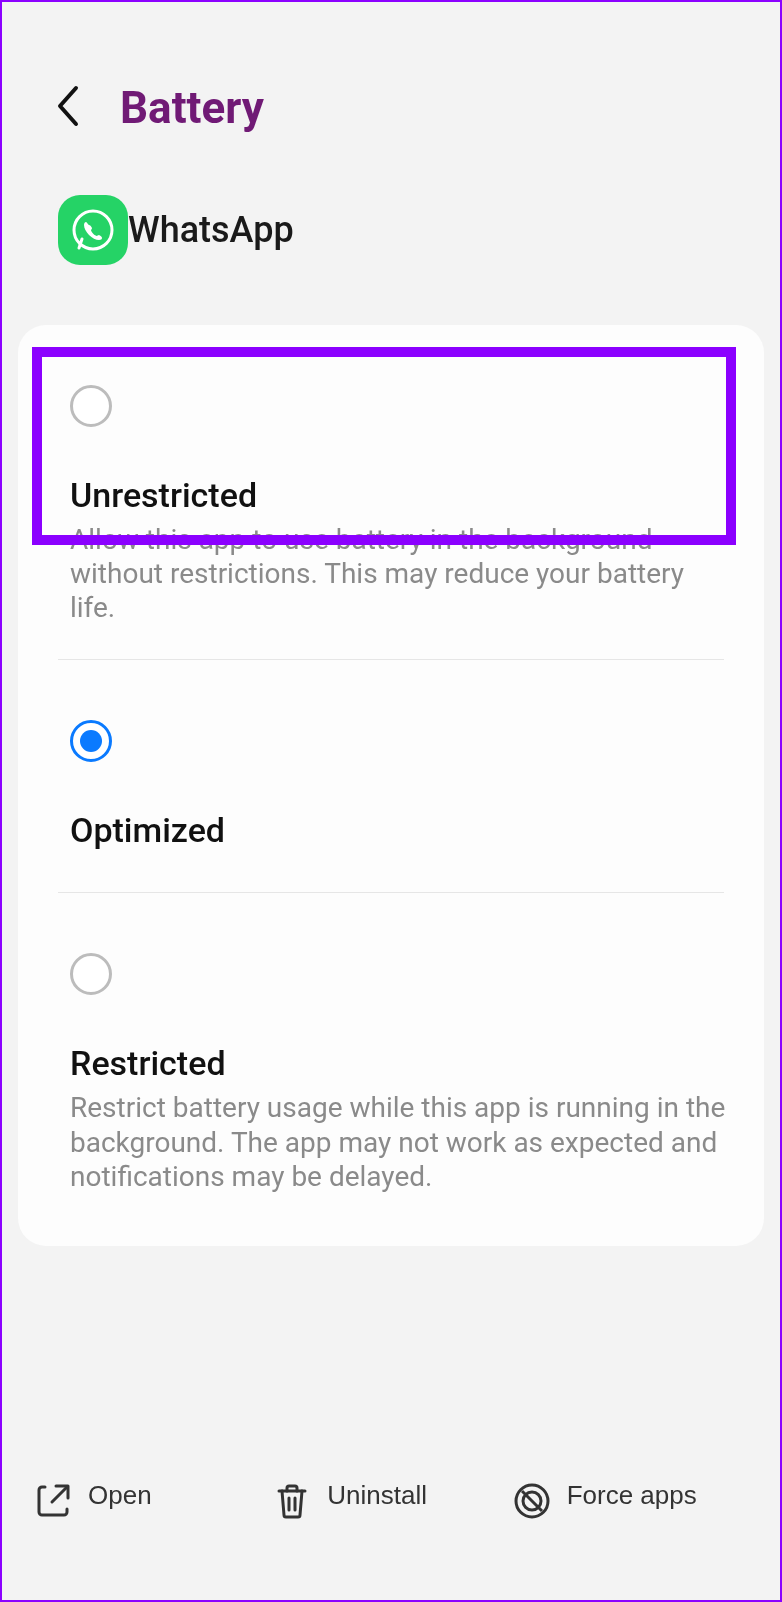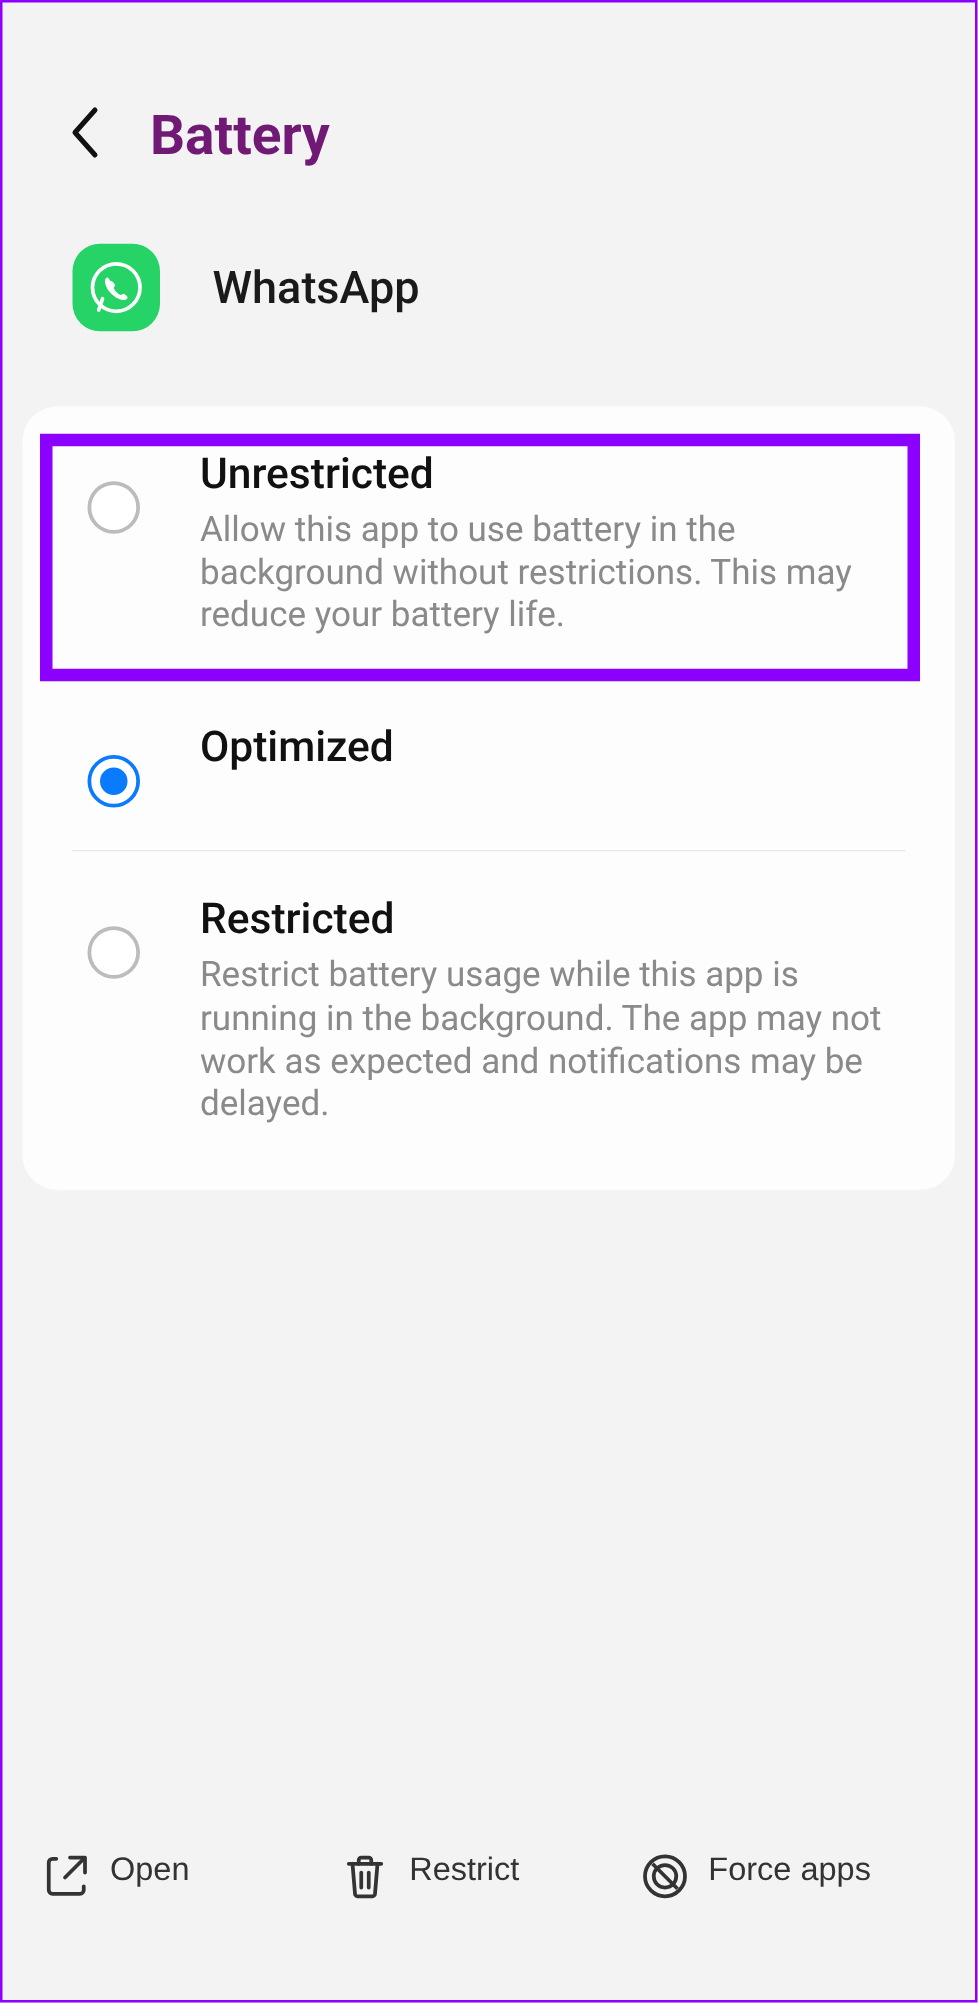--- a/index.html
+++ b/index.html
@@ -25,21 +25,20 @@
   }
   .page-title {
     font-size: 44px;
     font-weight: 700;
     color: #701a75;
   }
   .app-row {
     display: flex;
     align-items: center;
     padding: 30px 56px 60px 56px;
-    gap: 42px;
     text-align: center;
   }
   .app-icon {
     width: 70px;
     height: 70px;
     border-radius: 22px;
     background: #25D366;
     display: flex;
     align-items: center;
     justify-content: center;
@@ -55,20 +54,21 @@
     margin: 0 16px;
     padding-bottom: 18px;
     position: relative;
   }
   .option {
     display: flex;
     align-items: flex-start;
     padding: 34px 38px 34px 52px;
     gap: 48px;
     cursor: pointer;
+    flex-direction: column;
   }
   .radio {
     width: 42px;
     height: 42px;
     min-width: 42px;
     border-radius: 50%;
     border: 3px solid #bcbcbc;
     background: #fff;
     margin-top: 26px;
     position: relative;
@@ -198,21 +198,21 @@
     </svg>
     <span class="bar-label">Open</span>
   </button>
   <button class="bar-btn">
     <svg width="42" height="42" viewBox="0 0 42 42">
       <path d="M8 11h26" stroke="#333" stroke-width="3" stroke-linecap="round"></path>
       <path d="M16 11V8a2 2 0 0 1 2-2h6a2 2 0 0 1 2 2v3" fill="none" stroke="#333" stroke-width="3" stroke-linecap="round"></path>
       <path d="M11 11l2 24a2 2 0 0 0 2 2h12a2 2 0 0 0 2-2l2-24" fill="none" stroke="#333" stroke-width="3" stroke-linecap="round"></path>
       <path d="M18 18v12M24 18v12" stroke="#333" stroke-width="3" stroke-linecap="round"></path>
     </svg>
-    <span class="bar-label">Restrict</span>
+    <span class="bar-label">Uninstall</span>
   </button>
   <button class="bar-btn">
     <svg width="42" height="42" viewBox="0 0 42 42">
       <circle cx="21" cy="21" r="16" fill="none" stroke="#333" stroke-width="3"></circle>
       <circle cx="21" cy="21" r="9" fill="none" stroke="#333" stroke-width="3"></circle>
       <line x1="11" y1="11" x2="31" y2="31" stroke="#333" stroke-width="3"></line>
     </svg>
     <span class="bar-label">Force apps</span>
   </button>
 </div>

